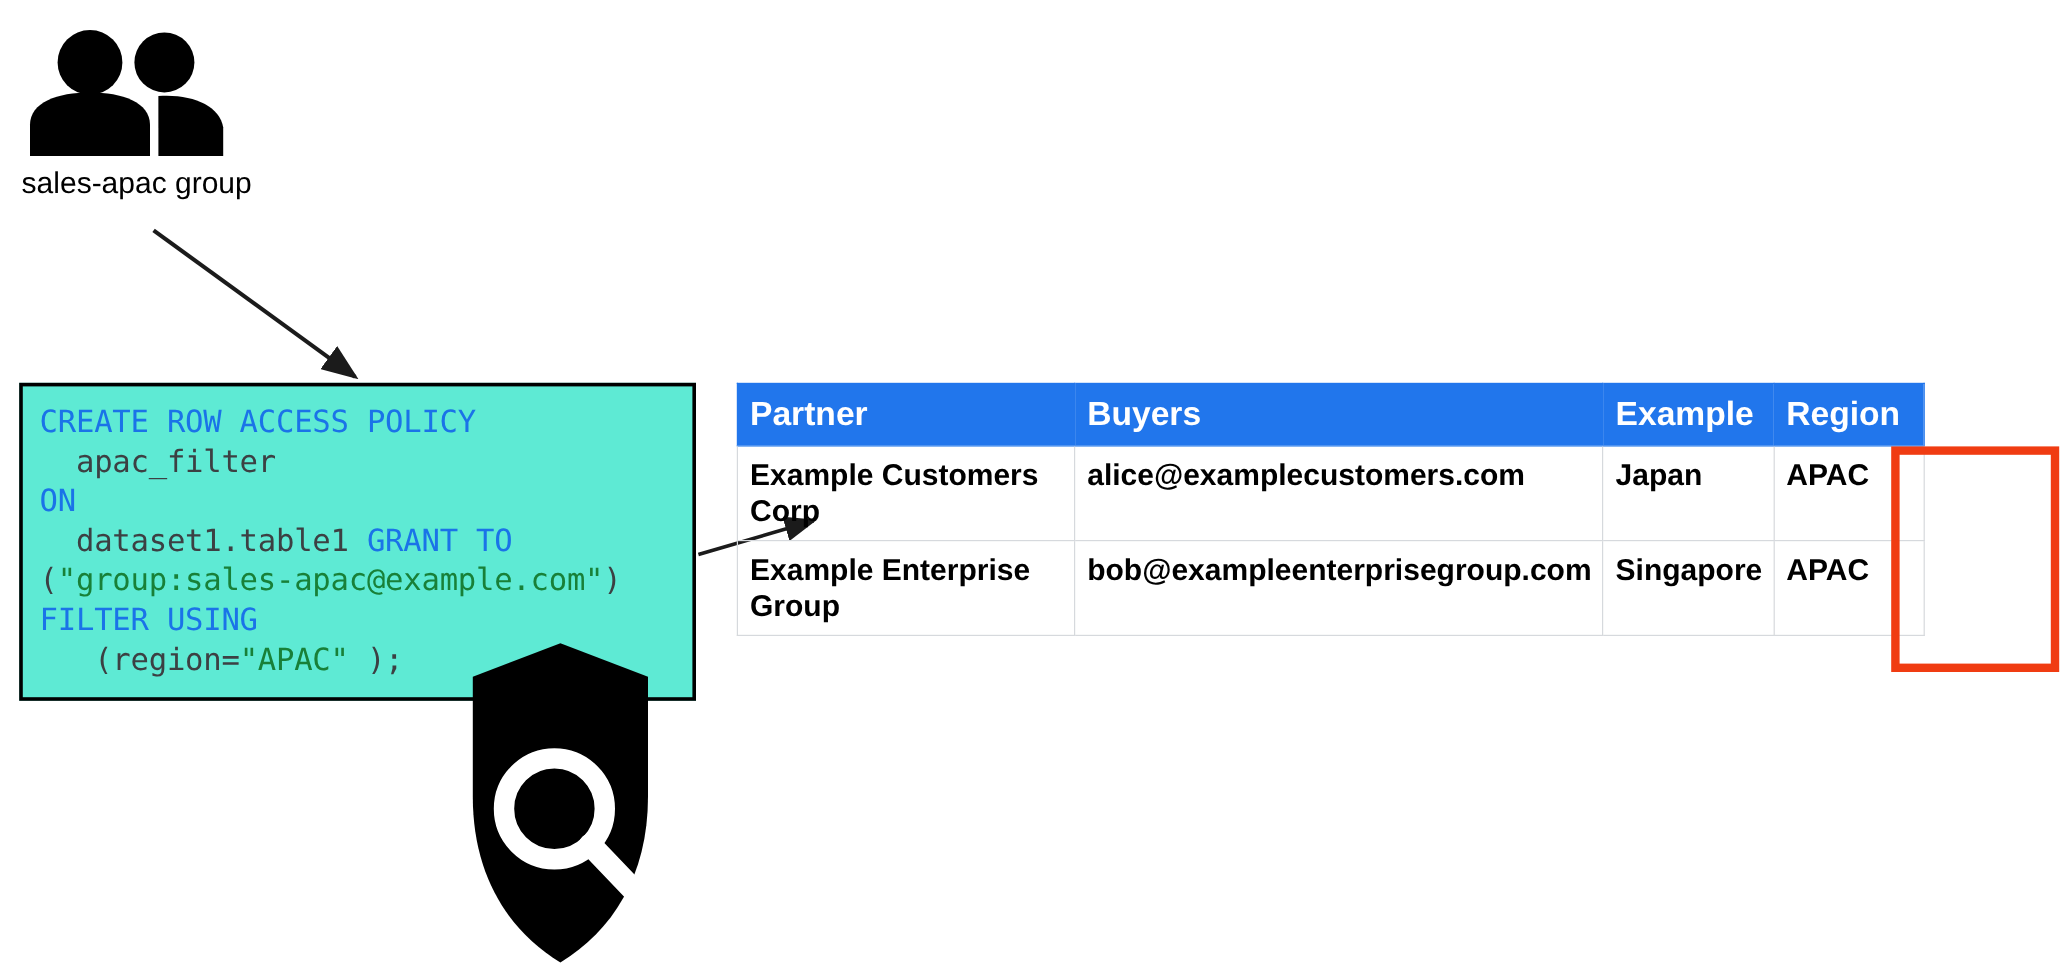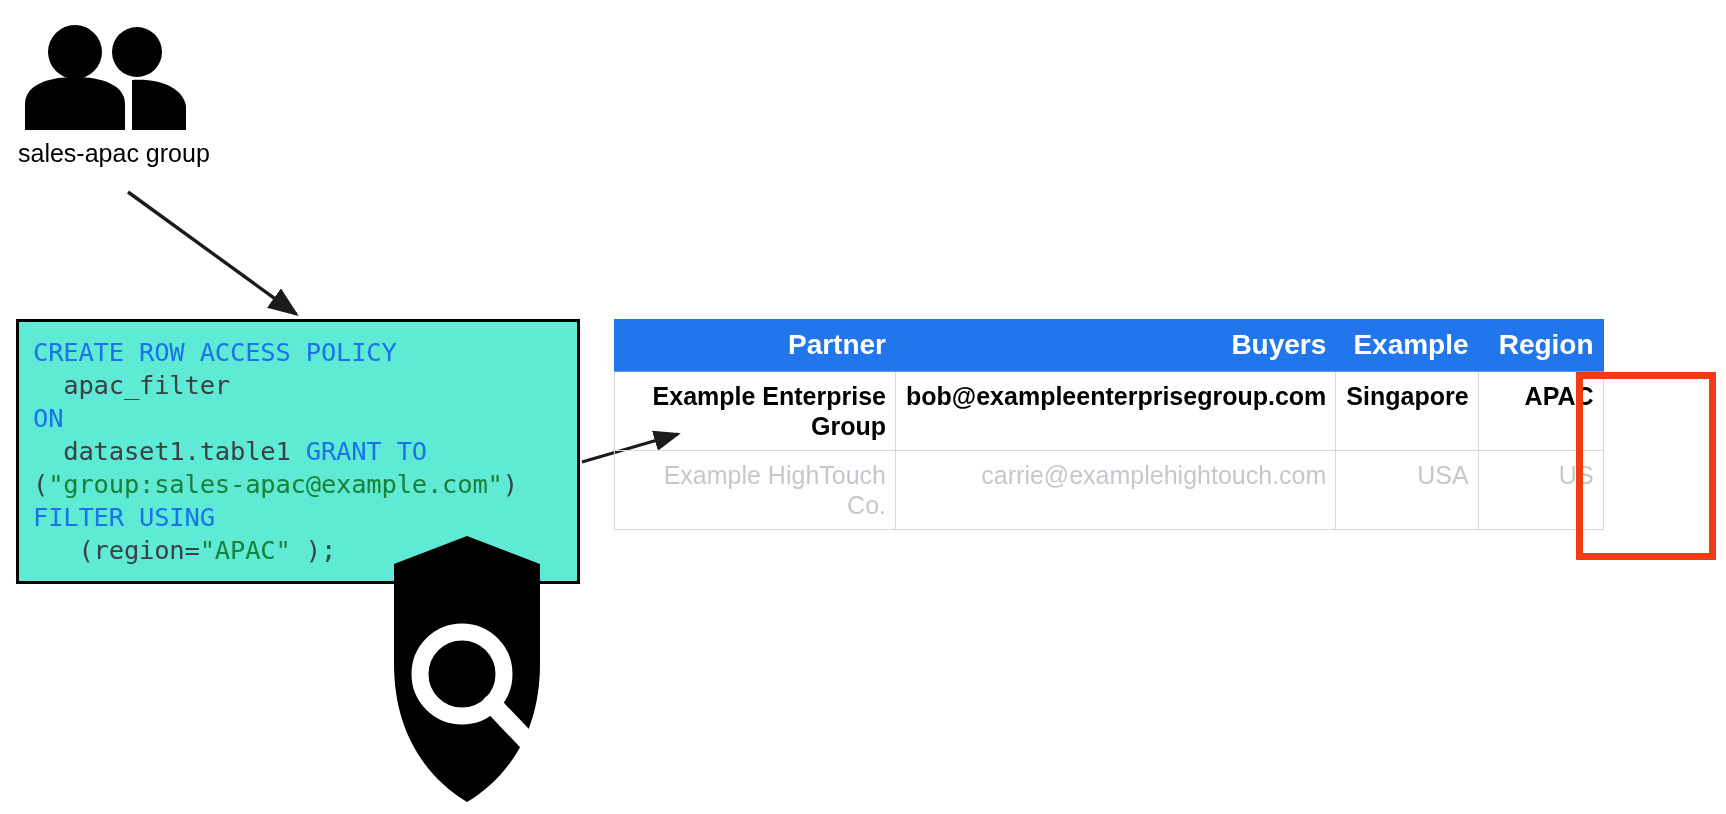--- a/index.html
+++ b/index.html
@@ -80,21 +80,21 @@
     position: absolute;
     left: 614px;
     top: 319px;
     border-collapse: collapse;
     table-layout: fixed;
     font-size: 25px;
   }
   #partner-table th, #partner-table td {
     border: 1px solid #d6d9dd;
     padding: 9px 9px 9px 10px;
-    text-align: right;
+    text-align: left;
     vertical-align: top;
     box-sizing: border-box;
   }
   #partner-table thead th {
     background: #2176ec;
     color: #ffffff;
     font-weight: bold;
     font-size: 28px;
     line-height: 34px;
     border-color: #2176ec;
@@ -179,27 +179,27 @@
   <thead>
     <tr>
       <th class="col-partner">Partner</th>
       <th class="col-contact">Buyers</th>
       <th class="col-country">Example</th>
       <th class="col-region">Region</th>
     </tr>
   </thead>
   <tbody id="table-body">
       <tr class="row-active">
+        <td class="col-partner">Example Customers Corp</td>
+        <td class="col-contact">alice@examplecustomers.com</td>
+        <td class="col-country">Japan</td>
+        <td class="col-region">APAC</td>
+      </tr>
+      <tr class="row-active">
         <td class="col-partner">Example Enterprise Group</td>
         <td class="col-contact">bob@exampleenterprisegroup.com</td>
         <td class="col-country">Singapore</td>
         <td class="col-region">APAC</td>
       </tr>
-      <tr class="row-muted">
-        <td class="col-partner">Example HighTouch Co.</td>
-        <td class="col-contact">carrie@examplehightouch.com</td>
-        <td class="col-country">USA</td>
-        <td class="col-region">US</td>
-      </tr>
     </tbody>
 </table>
 
 <div id="region-highlight"></div>
 
 </body></html>

